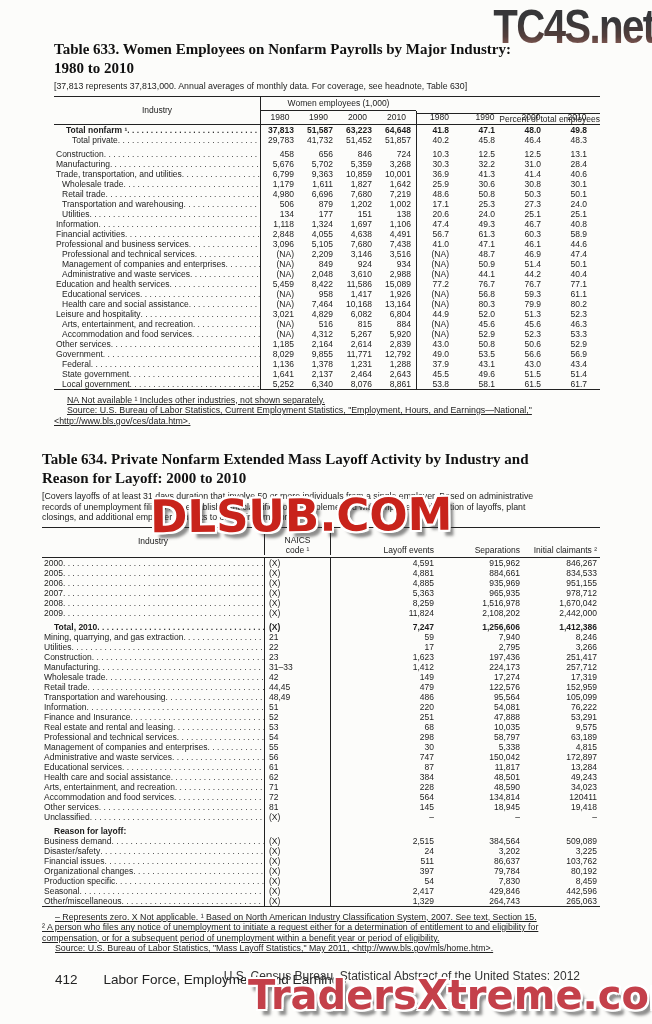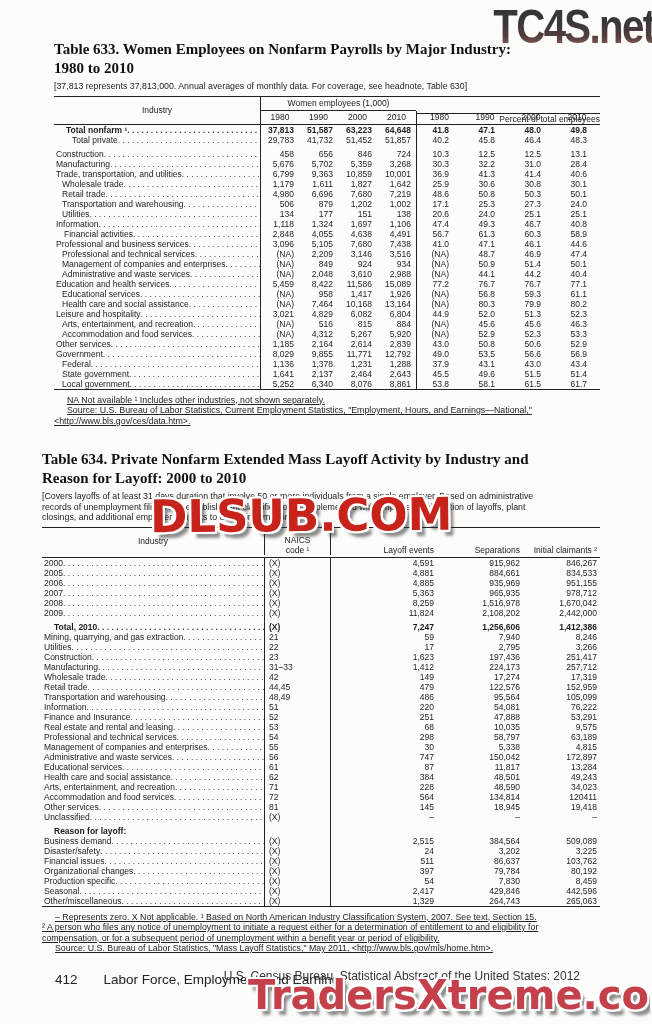--- a/index.html
+++ b/index.html
@@ -250,21 +250,21 @@
               <div class="val emp">1,118</div>
               <div class="val emp">1,324</div>
               <div class="val emp">1,697</div>
               <div class="val emp">1,106</div>
               <div class="val pct">47.4</div>
               <div class="val pct">49.3</div>
               <div class="val pct">46.7</div>
               <div class="val pct">40.8</div>
             </div>
             <div class="t-row">
-              <div class="lab" style="padding-left: 2px; margin-left: 8px;">
+              <div class="lab" style="padding-left: 2px;">
                 <span class="lbl">Financial activities</span>
                 <span class="dots"></span>
               </div>
               <div class="val emp">2,848</div>
               <div class="val emp">4,055</div>
               <div class="val emp">4,638</div>
               <div class="val emp">4,491</div>
               <div class="val pct">56.7</div>
               <div class="val pct">61.3</div>
               <div class="val pct">60.3</div>

